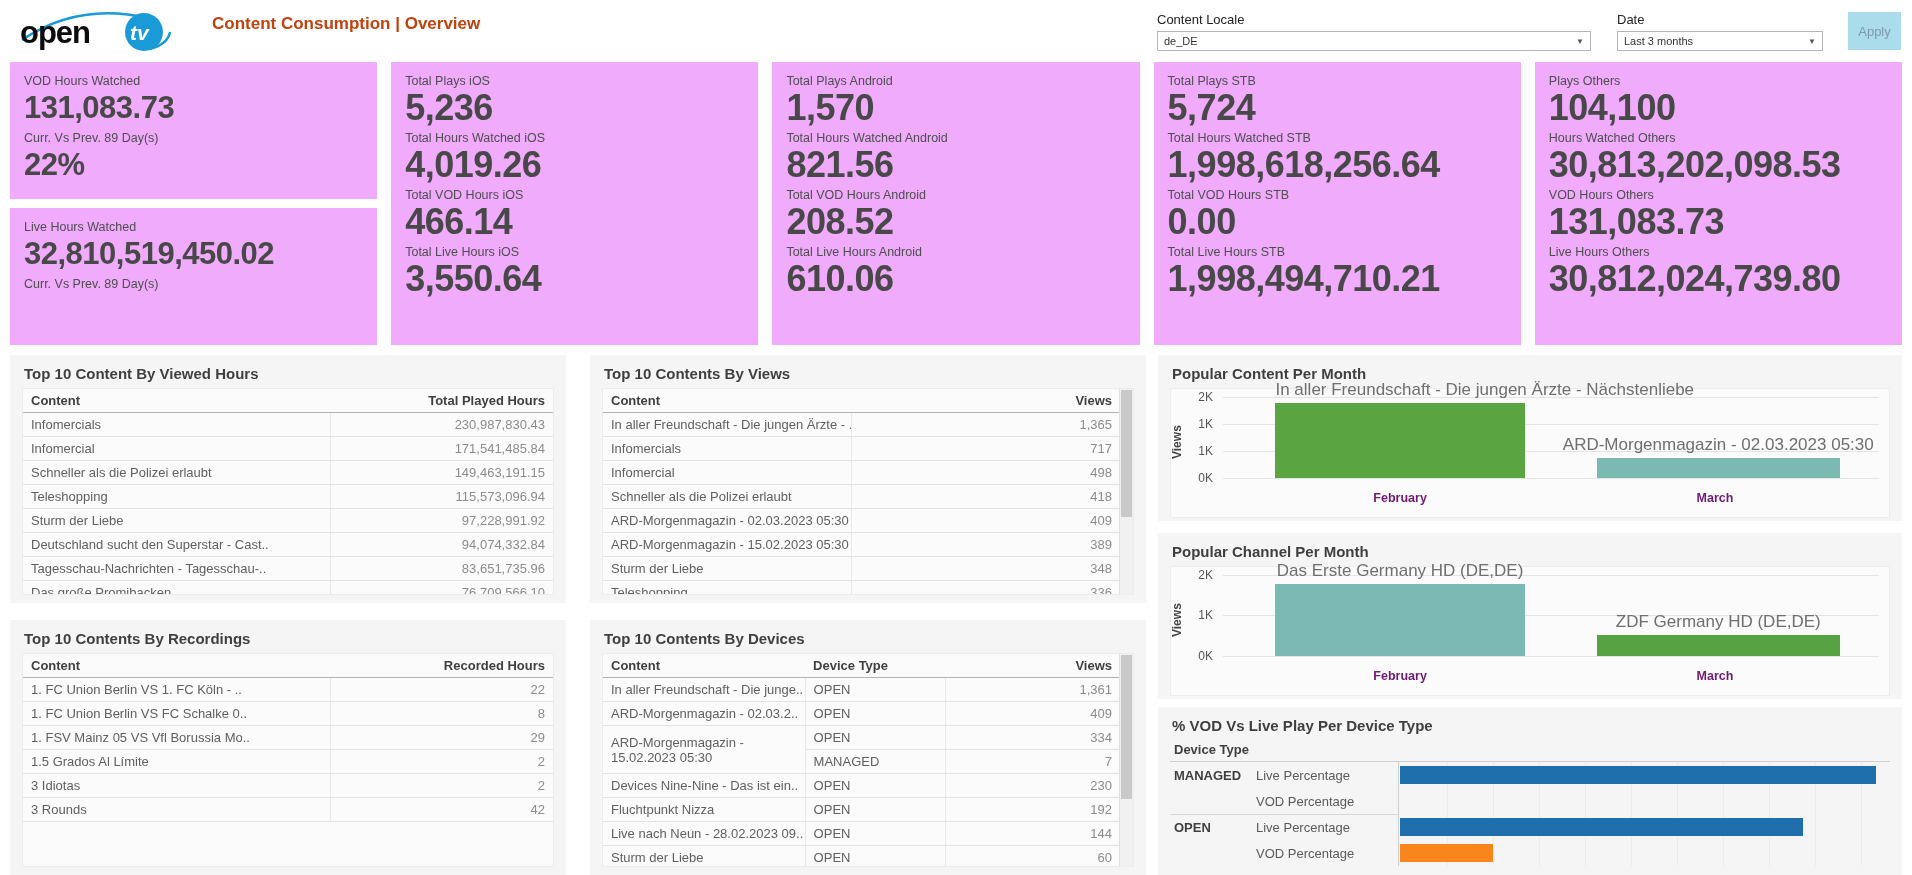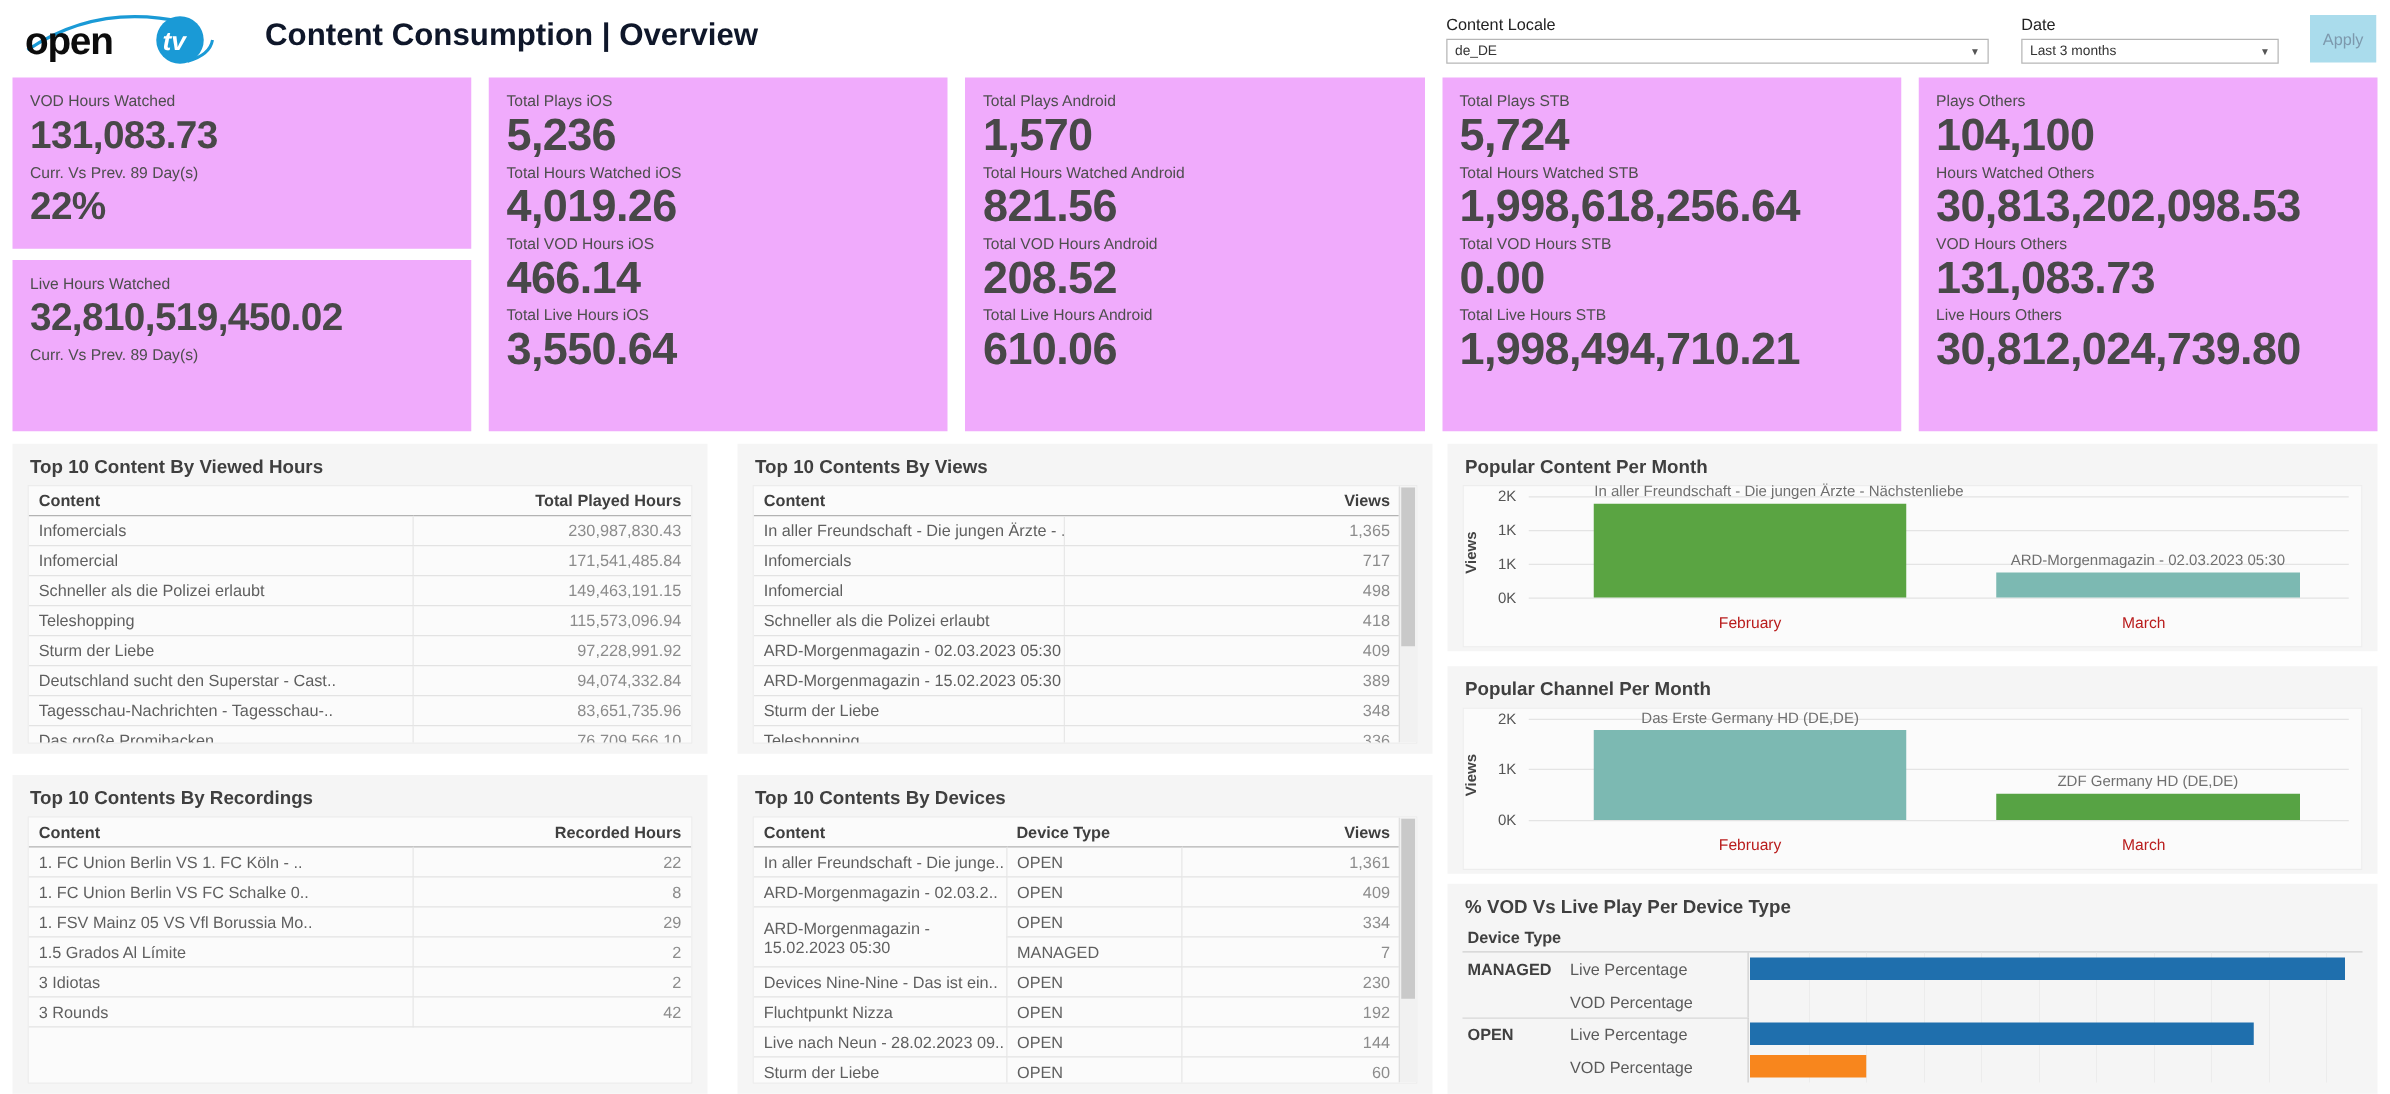--- a/index.html
+++ b/index.html
@@ -1,19 +1,19 @@
 <!DOCTYPE html>
 <html><head>
 <meta charset="utf-8">
 <style>
   html,body{margin:0;padding:0;background:#fff;}
   body{width:1912px;height:875px;overflow:hidden;font-family:"Liberation Sans",sans-serif;position:relative;}
   .hdr{position:absolute;left:0;top:0;width:1912px;height:56px;background:#fff;}
   .logo{position:absolute;left:18px;top:6px;width:160px;height:46px;}
-  .page-title{position:absolute;left:212px;top:14px;font-size:25px;font-weight:bold;color:#0f172a;}
+  .page-title{position:absolute;left:212px;top:14px;font-size:17px;font-weight:bold;color:#c2410c;}
   .ctrl-label{font-size:13px;color:#222;}
   .sel{margin-top:4px;height:20px;border:1px solid #b6b6b6;background:#fff;font-size:11px;color:#333;
        display:flex;align-items:center;justify-content:space-between;padding:0 6px;box-sizing:border-box;}
   .sel .arr{font-size:8px;color:#555;}
   .ctrl-locale{position:absolute;left:1157px;top:12px;width:434px;}
   .ctrl-date{position:absolute;left:1617px;top:12px;width:206px;}
   .apply-btn{position:absolute;left:1848px;top:12px;width:53px;height:38px;background:#aadcec;border:none;
        color:#7d99ad;font-size:13px;font-family:"Liberation Sans",sans-serif;cursor:pointer;}
   
   .kpi-row{position:absolute;left:10px;top:62px;width:1892px;height:283px;display:grid;
@@ -39,23 +39,23 @@
   
   .chart-body{background:#fbfbfb;border:1px solid #ededed;position:relative;height:128px;}
   .vc-ylabel{position:absolute;left:-2px;top:18px;width:16px;height:70px;display:flex;align-items:center;justify-content:center;
        font-size:12px;font-weight:bold;color:#444;writing-mode:vertical-rl;transform:rotate(180deg);}
   .vc-ticks{position:absolute;left:16px;top:0;width:28px;height:100%;}
   .vc-tick{position:absolute;right:2px;font-size:12px;color:#555;transform:translateY(-50%);}
   .vc-area{position:absolute;left:52px;right:10px;top:0;height:100px;}
   .vc-grid{position:absolute;left:0;right:0;height:1px;background:#e4e4e4;}
   .vc-group{position:absolute;bottom:11px;display:flex;flex-direction:column;justify-content:flex-end;}
   .vc-bar{width:100%;}
-  .vc-barlabel{font-size:12px;color:#6f6f6f;white-space:nowrap;margin-bottom:3px;}
+  .vc-barlabel{font-size:17px;color:#6f6f6f;white-space:nowrap;margin-bottom:3px;}
   .vc-xlabels{position:absolute;left:52px;right:10px;top:102px;height:18px;}
-  .vc-xlabel{position:absolute;font-size:12.5px;color:#b91c1c;transform:translateX(-50%);}
+  .vc-xlabel{position:absolute;font-size:12.5px;color:#701a75;transform:translateX(-50%);font-weight:bold;}
   
   .h-head{font-size:13px;font-weight:bold;color:#3f3f3f;padding:2px 4px 4px 4px;border-bottom:1px solid #cfcfcf;}
   .h-rows{position:relative;}
   .h-grid{position:absolute;left:232px;right:6px;top:0;bottom:0;
        background:repeating-linear-gradient(to right,transparent 0 45px,#ececec 45px 46px);}
   .h-row{display:flex;height:26px;align-items:center;position:relative;}
   .h-group{width:86px;font-size:13px;font-weight:bold;color:#3f3f3f;padding-left:4px;box-sizing:border-box;}
   .h-series{width:142px;font-size:13px;color:#5a5a5a;border-right:1px solid #cfcfcf;align-self:stretch;
        display:flex;align-items:center;}
   .h-track{flex:1;position:relative;height:100%;}

